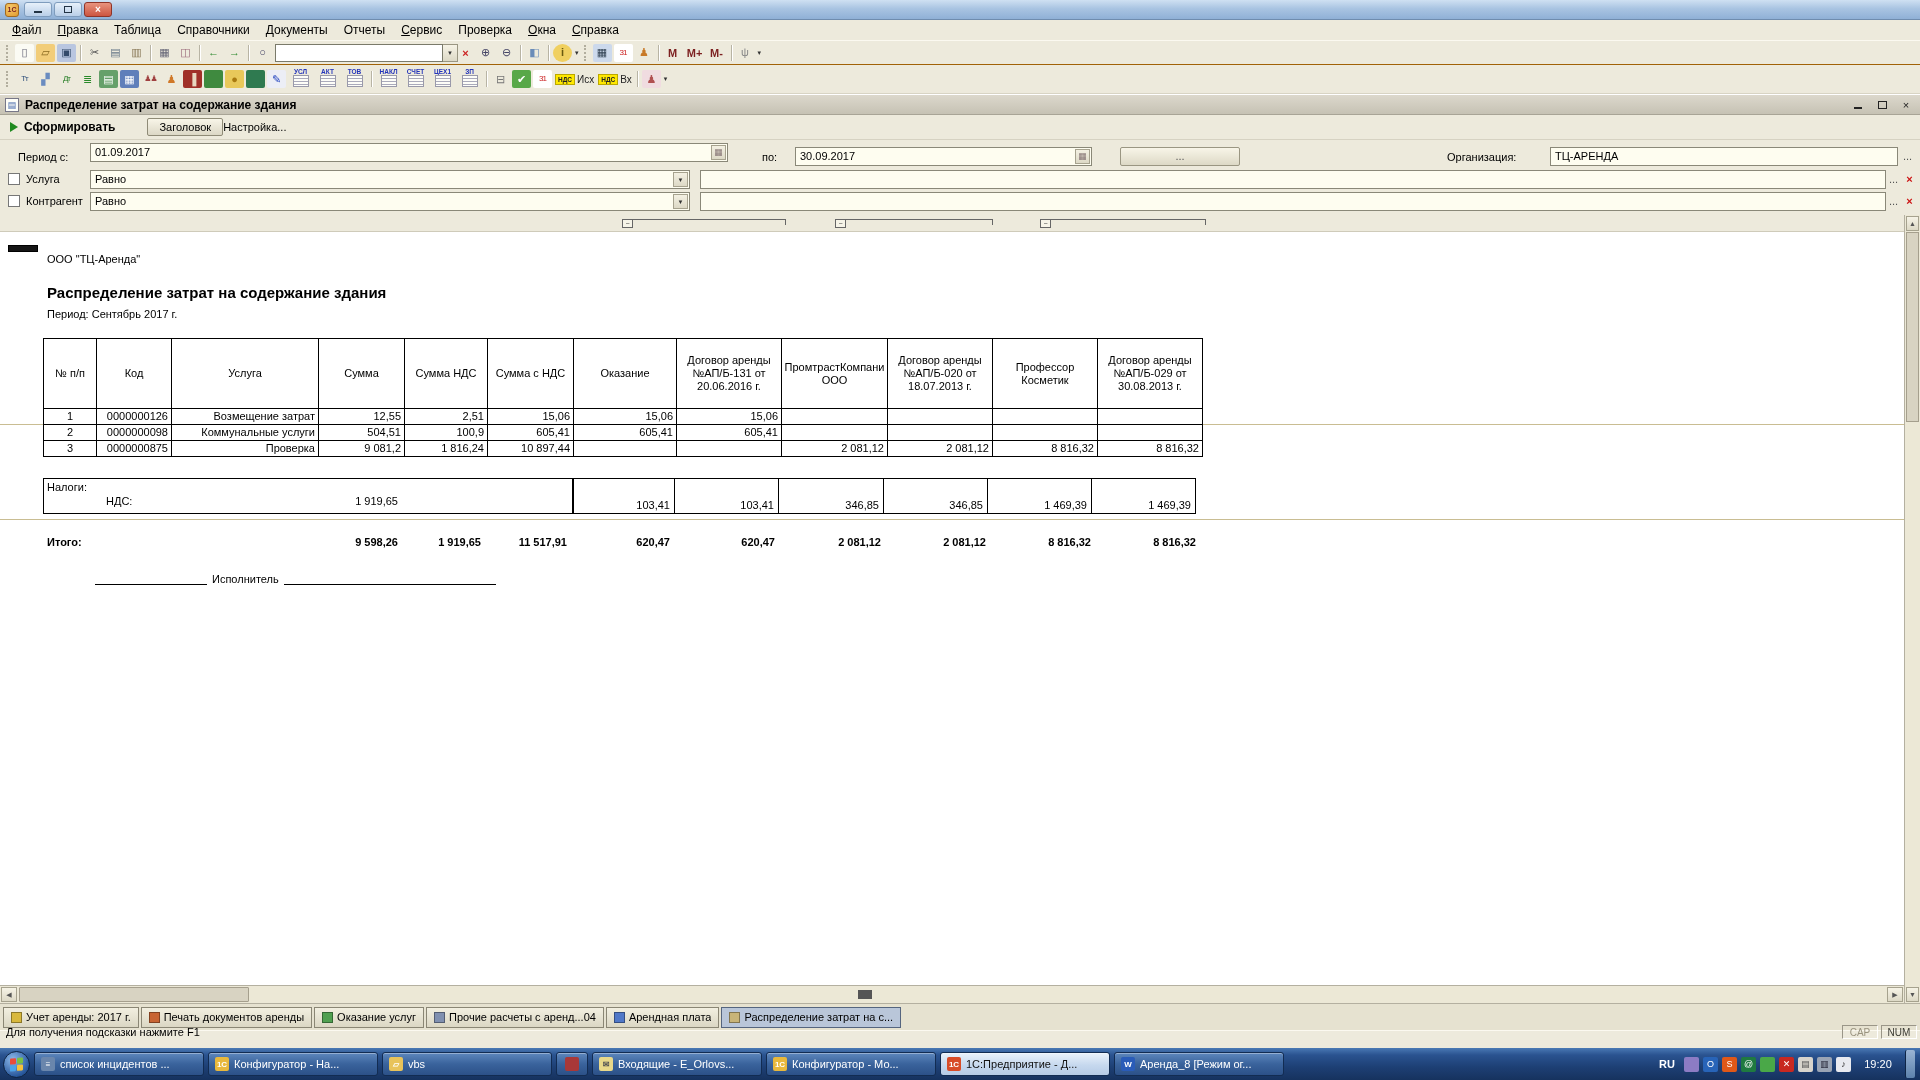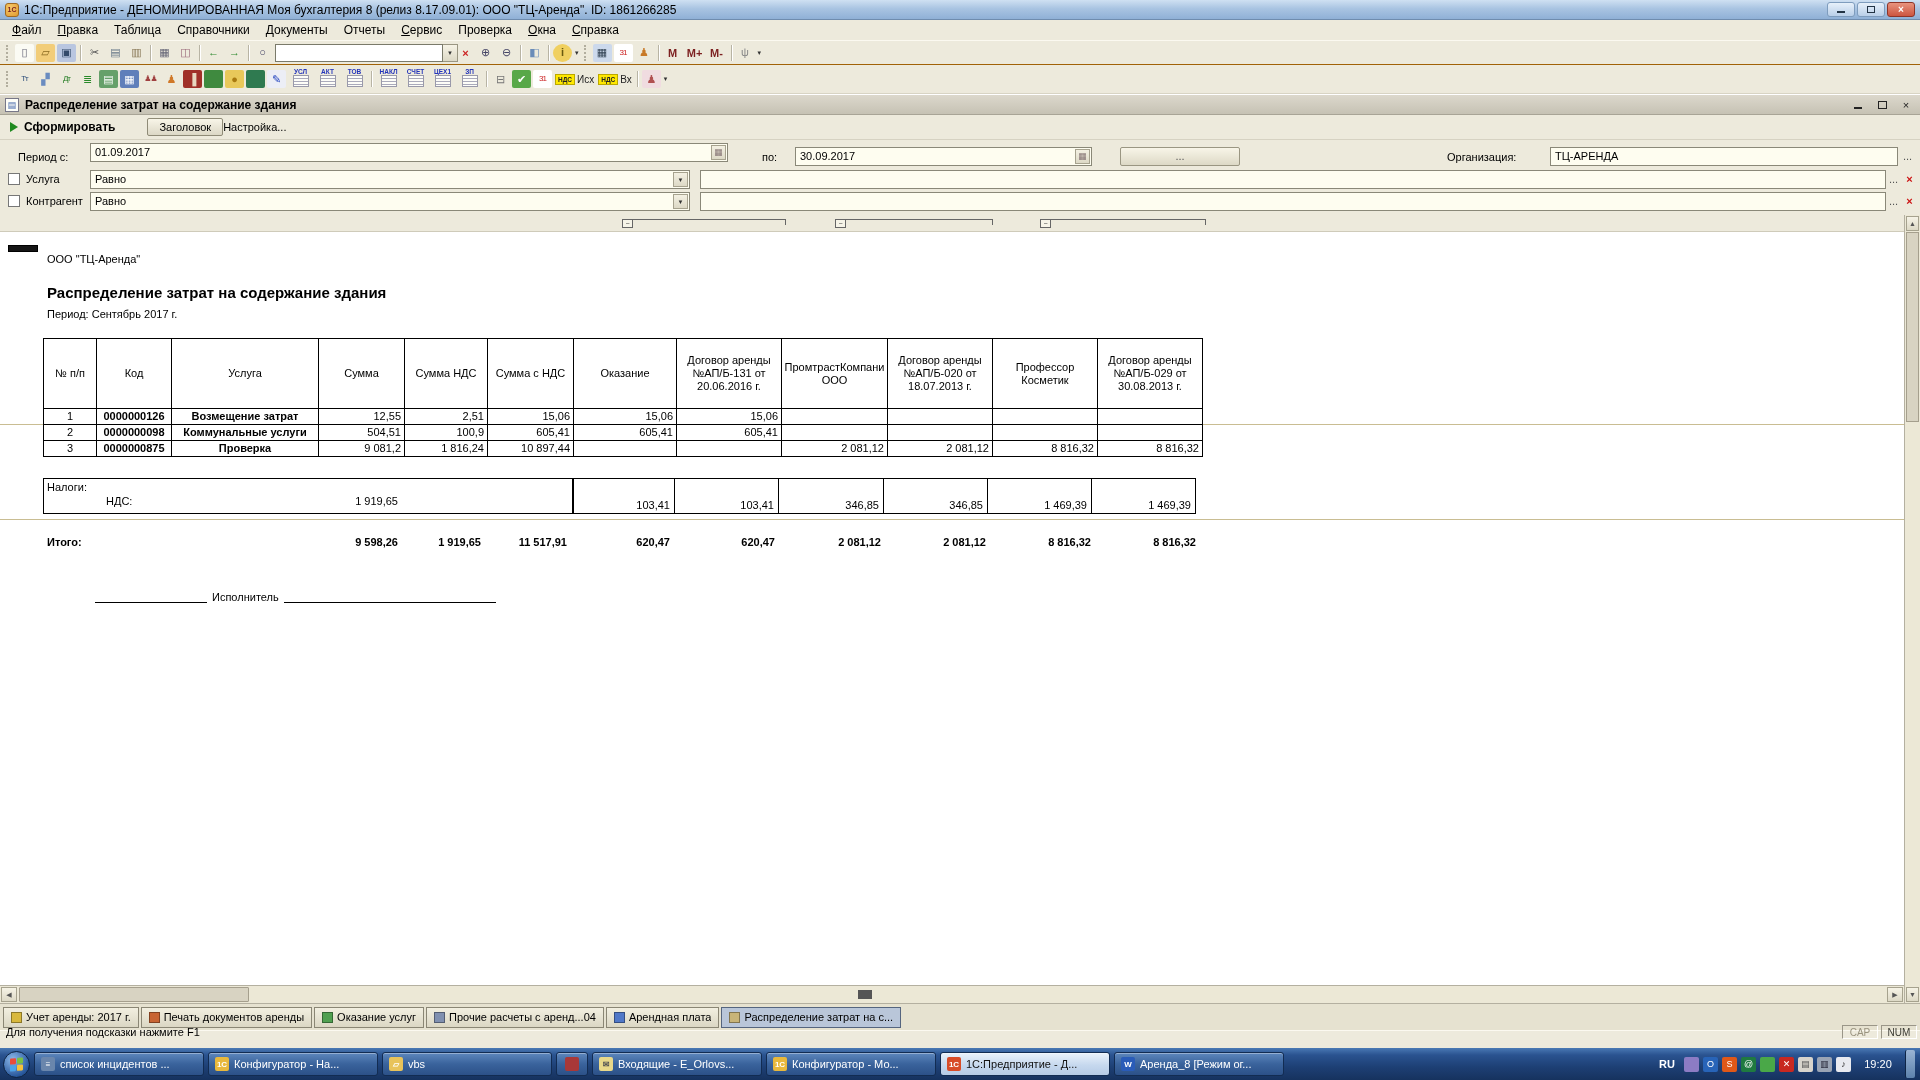--- a/index.html
+++ b/index.html
@@ -91,32 +91,32 @@
   .mk-end{width:1px;height:6px;background:#666;}
 
   
   .report{height:753px;flex:none;position:relative;background:#fff;overflow:hidden;font-size:11px;}
   .grp-bar{position:absolute;left:8px;top:13px;width:30px;height:7px;background:#151515;border:1px solid #000;}
   .rt{position:absolute;white-space:nowrap;}
   .tanline{position:absolute;left:0;width:1904px;height:1px;background:#c9bd92;}
   table.rpt{position:absolute;left:43px;top:106px;border-collapse:collapse;table-layout:fixed;font-size:11px;}
   table.rpt th{border:1px solid #000;font-weight:normal;text-align:center;vertical-align:middle;padding:1px 2px;line-height:13px;overflow-wrap:break-word;}
   table.rpt td{border:1px solid #000;padding:0 3px;height:16px;line-height:15px;white-space:nowrap;overflow:hidden;}
-  td.ac{text-align:center;} td.al{text-align:center;font-weight:bold;} td.ar{text-align:right;}
+  td.ac{text-align:center;} td.al{text-align:right;} td.ar{text-align:right;}
   .taxbox{position:absolute;left:43px;top:246px;width:531px;height:36px;border:1px solid #000;}
   .taxline1{padding:2px 3px 0;}
   .taxline2{padding:2px 3px 0 62px;position:relative;}
   .vatsum{position:absolute;top:2px;left:260px;width:94px;text-align:right;}
   .vatcells{position:absolute;left:573px;top:246px;display:flex;height:36px;}
   .vatcell{border:1px solid #000;margin-left:-1px;height:36px;position:relative;}
   .vatval{position:absolute;bottom:2px;right:4px;}
   .totals{position:absolute;left:43px;top:304px;width:1159px;height:15px;font-weight:bold;}
   .totlabel{position:absolute;left:4px;}
   .totval{position:absolute;text-align:right;width:98px;}
-  .execline{position:absolute;left:95px;top:359px;display:flex;align-items:flex-end;gap:5px;}
+  .execline{position:absolute;left:95px;top:341px;display:flex;align-items:flex-end;gap:5px;}
   .uscore{display:inline-block;border-bottom:1px solid #000;height:12px;}
 
   
   .hscroll{height:18px;flex:none;position:relative;background:#ece8d6;border-top:1px solid #b4b0a0;}
   .sc-btn{position:absolute;top:1px;width:16px;height:15px;background:linear-gradient(#f6f3e6,#ddd9c6);
     border:1px solid #a6a28e;font-size:7px;text-align:center;line-height:14px;color:#555;}
   .h-thumb{position:absolute;left:19px;top:1px;width:230px;height:15px;background:#d8d3c2;border:1px solid #a59f8d;border-radius:1px;}
   .h-mark{position:absolute;left:858px;top:4px;width:14px;height:9px;background:#555;}
   .vscroll{position:absolute;top:215px;right:0;width:16px;height:788px;background:#ece8d6;border-left:1px solid #b4b0a0;z-index:5;}
   .vs-up{position:absolute;top:1px;left:1px;width:13px;height:15px;background:linear-gradient(#f6f3e6,#ddd9c6);border:1px solid #a6a28e;font-size:7px;text-align:center;line-height:14px;color:#555;}
@@ -159,21 +159,20 @@
   .clock{width:44px;text-align:center;font-size:11px;}
   .show-desktop{width:10px;height:28px;background:linear-gradient(#9ab4d4,#5d82ac);border-left:1px solid #0e2546;border-radius:2px;}
 </style>
 </head>
 <body>
 
 <div class="screen">
 
   <div class="titlebar">
     <div class="app-ico">1С</div>
-    <div class="title-text">1С:Предприятие - ДЕНОМИНИРОВАННАЯ Моя бухгалтерия 8 (релиз 8.17.09.01): ООО "ТЦ-Аренда". ID: 1861266285</div>
     <div class="winbtns">
       <div class="wb">
           <span class="bar"></span>
         </div>
       <div class="wb">
           <span class="box"></span>
         </div>
       <div class="wb close">×</div>
     </div>
   </div>

